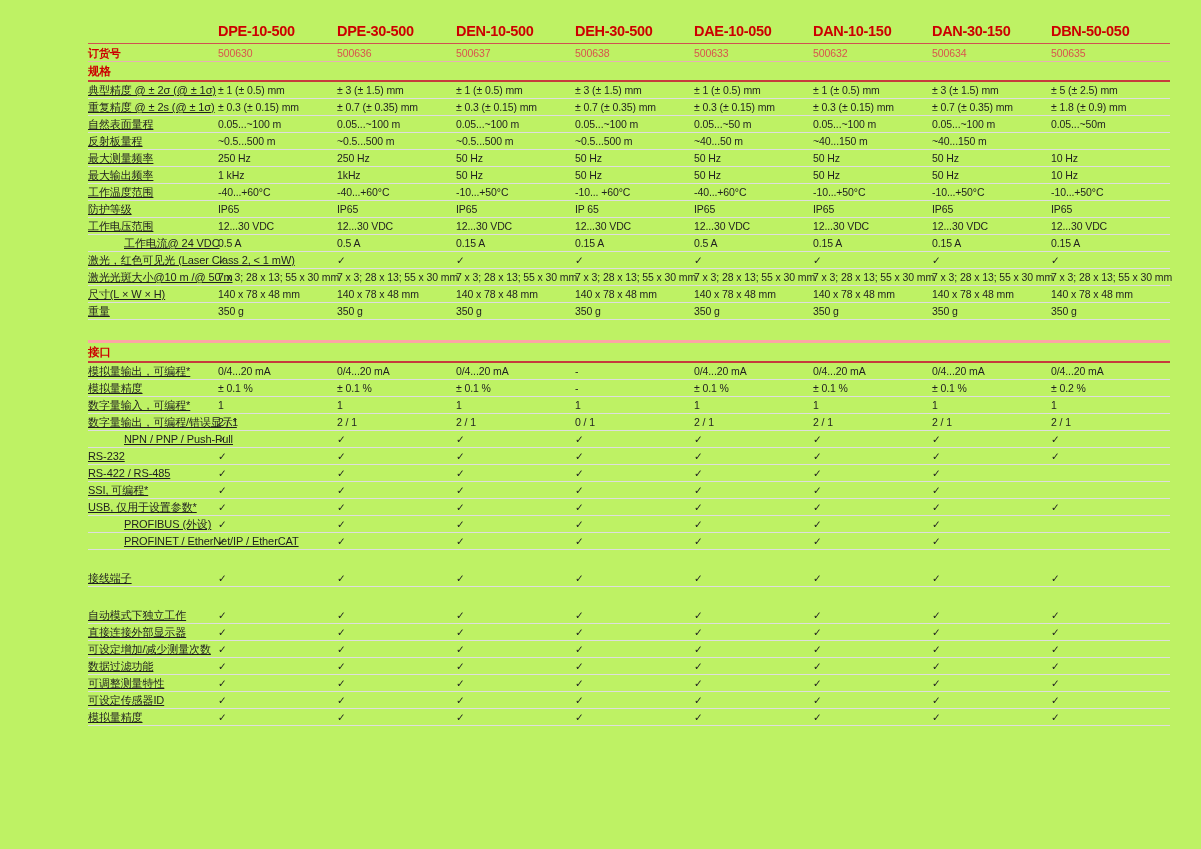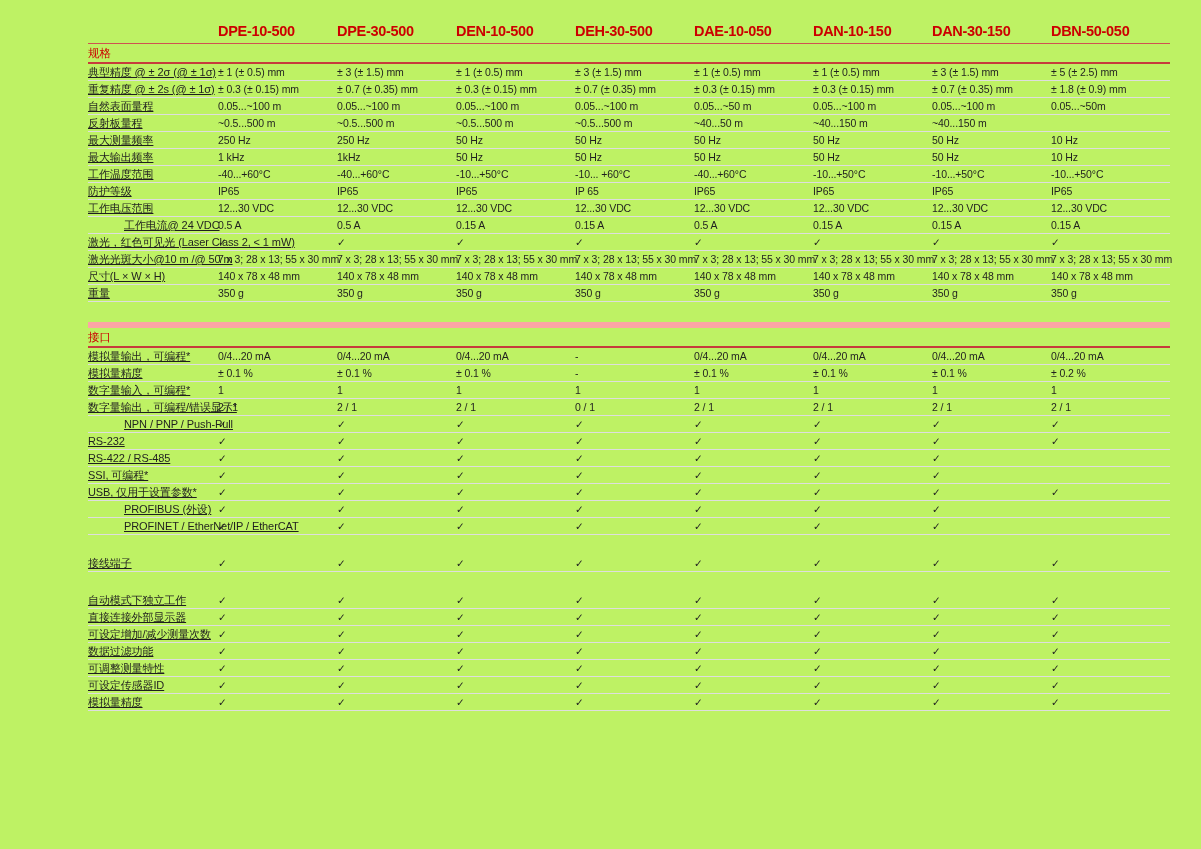--- a/index.html
+++ b/index.html
@@ -13,23 +13,23 @@
   
   .products-row{border-bottom:1px solid #cf5252;align-items:end;}
   .products-row .cell{font-size:14.5px;font-weight:bold;color:#cc0000;letter-spacing:-0.3px;padding-bottom:3px;line-height:18px;}
   
   .order-row{border-bottom:1px solid #e7b3b3;}
   .order-row .cell{height:15px;line-height:14px;padding-top:2px;color:#d9544d;}
   .order-row .label{color:#cc0000;font-weight:bold;font-size:11px;}
   
   .section-title-row{border-bottom:2px solid #c63c3c;}
   .section-title-row .cell{height:16px;line-height:15px;padding-top:2px;}
-  .section-title-row .label{color:#cc0000;font-weight:normal;font-size:11.5px;}
+  .section-title-row .label{color:#cc0000;font-weight:bold;font-size:11.5px;}
   .section.gap{margin-top:20px;}
-  .section.gap .section-title-row{border-top:6px solid #fca5a5;}
+  .section.gap .section-title-row{border-top:3px solid #fca5a5;}
   
   .data-row{border-bottom:1px solid #dedede;}
   .data-row .cell{height:16px;line-height:15px;padding-top:1px;box-sizing:border-box;}
   .data-row .label{color:#1f1f1f;font-size:11px;text-decoration:underline;}
   .data-row .label.indent{padding-left:36px;}
   .value{color:#1f1f1f;}
 </style>
 </head>
 <body>
 
@@ -39,20 +39,31 @@
         <div class="cell label"></div>
         <div class="cell">DPE-10-500</div>
         <div class="cell">DPE-30-500</div>
         <div class="cell">DEN-10-500</div>
         <div class="cell">DEH-30-500</div>
         <div class="cell">DAE-10-050</div>
         <div class="cell">DAN-10-150</div>
         <div class="cell">DAN-30-150</div>
         <div class="cell">DBN-50-050</div>
       </div>
+      <div class="row order-row">
+        <div class="cell label">订货号</div>
+        <div class="cell">500630</div>
+        <div class="cell">500636</div>
+        <div class="cell">500637</div>
+        <div class="cell">500638</div>
+        <div class="cell">500633</div>
+        <div class="cell">500632</div>
+        <div class="cell">500634</div>
+        <div class="cell">500635</div>
+      </div>
       <div class="section">
         <div class="row section-title-row">
           <div class="cell label">规格</div>
           <div class="cell"></div>
           <div class="cell"></div>
           <div class="cell"></div>
           <div class="cell"></div>
           <div class="cell"></div>
           <div class="cell"></div>
           <div class="cell"></div>

